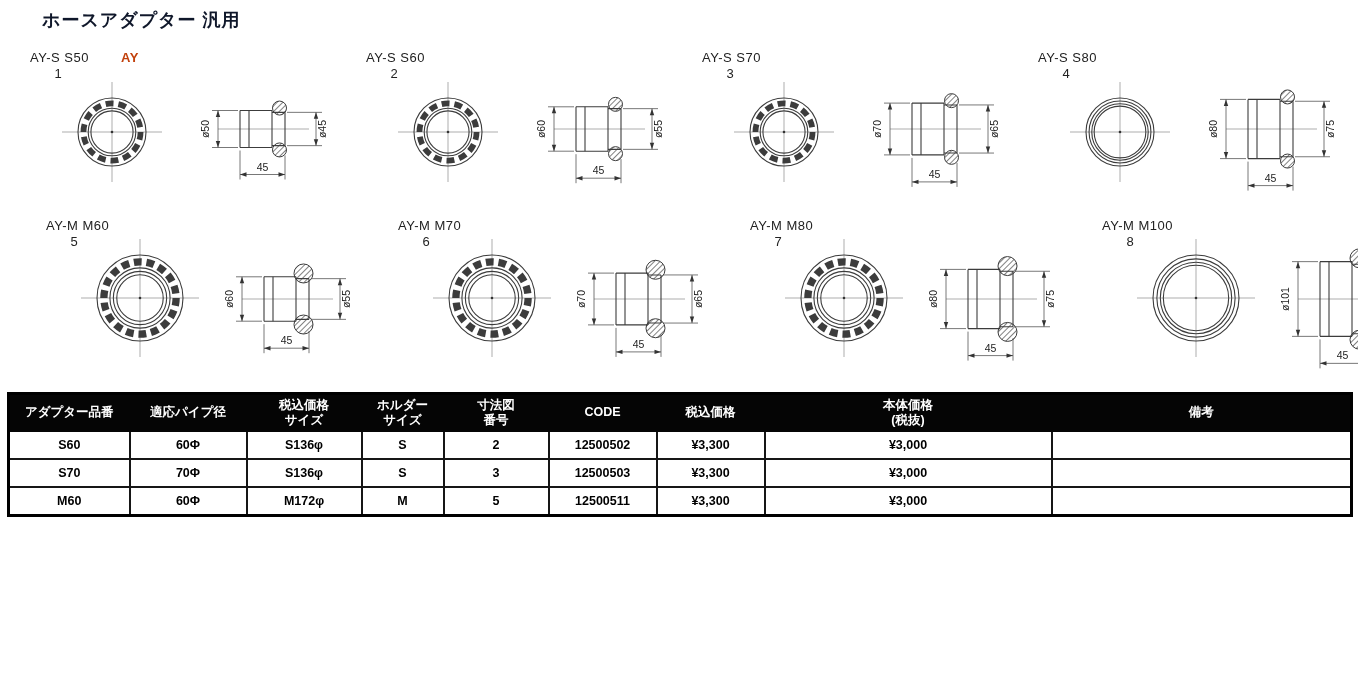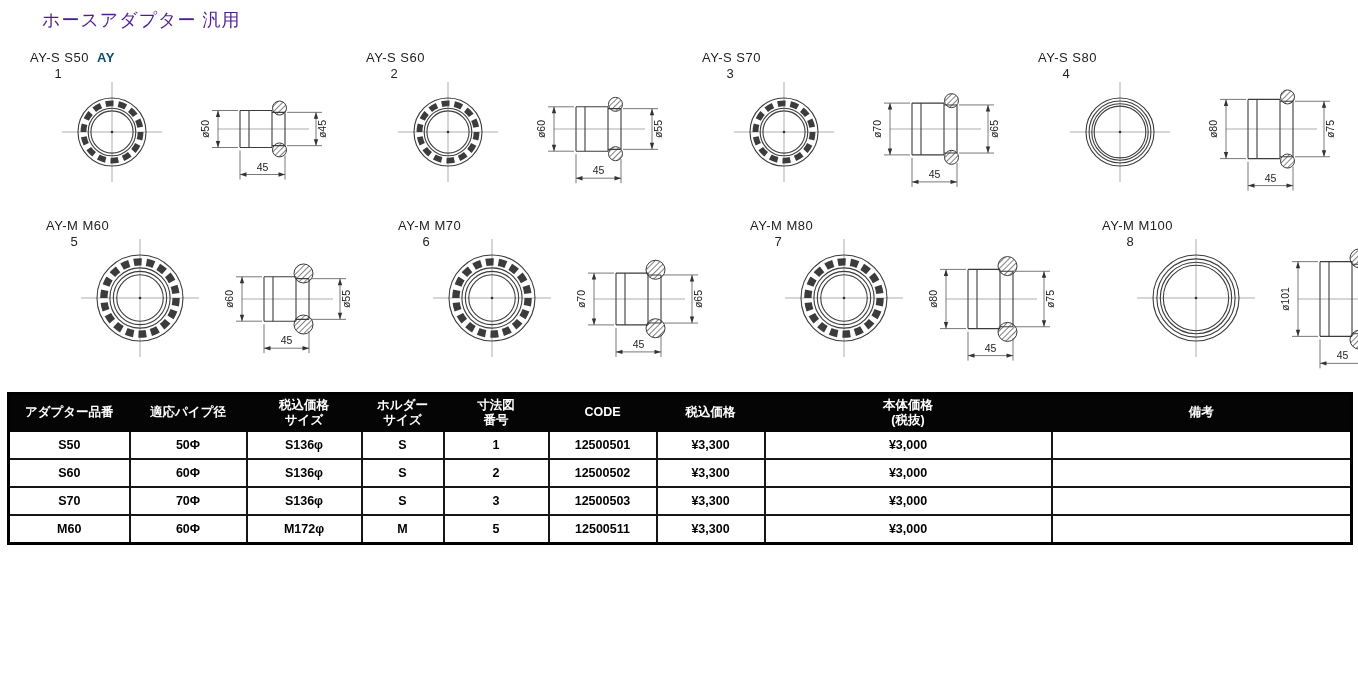--- a/index.html
+++ b/index.html
@@ -2,32 +2,32 @@
 <html><head>
 <meta charset="utf-8">
 <style>
   html,body{margin:0;padding:0;}
   body{
     width:1358px;height:684px;background:#ffffff;position:relative;
     font-family:"Liberation Sans", sans-serif;color:#111;overflow:hidden;
   }
   .title{
     position:absolute;left:42px;top:8px;margin:0;
-    font-size:18px;font-weight:normal;letter-spacing:1px;color:#4c1d95;
+    font-size:18px;font-weight:bold;letter-spacing:1px;color:#0f172a;
   }
   .row{position:absolute;left:0;display:flex;}
   #row1{top:45px;}
   #row2{top:213px;}
   .pcell{position:relative;width:336px;height:170px;}
   #row2 .pcell{height:178px;margin-left:16px;}
   .plabel{
     position:absolute;left:30px;top:5px;font-size:13px;color:#222;
-    display:flex;gap:8px;white-space:nowrap;letter-spacing:0.5px;
-  }
-  .plabel .extra{font-weight:bold;color:#0c4a6e;}
+    display:flex;gap:32px;white-space:nowrap;letter-spacing:0.5px;
+  }
+  .plabel .extra{font-weight:bold;color:#c2410c;}
   .fign{
     position:absolute;left:28px;top:21px;width:60px;text-align:center;
     font-size:13px;color:#222;
   }
   .front{position:absolute;}
   .side{position:absolute;}
   #row1 .front{left:24px;top:4px;}
   #row1 .side{left:194px;top:4px;}
   #row2 .front{left:36px;top:2px;}
   #row2 .side{left:202px;top:2px;}
@@ -449,31 +449,20 @@
         <th>寸法図
 番号</th>
         <th>CODE</th>
         <th>税込価格</th>
         <th>本体価格
 (税抜)</th>
         <th>備考</th>
       </tr>
     </thead>
     <tbody>
-      <tr>
-        <td>S50</td>
-        <td>50Φ</td>
-        <td>S136φ</td>
-        <td>S</td>
-        <td>1</td>
-        <td>12500501</td>
-        <td>¥3,300</td>
-        <td>¥3,000</td>
-        <td></td>
-      </tr>
       <tr>
         <td>S60</td>
         <td>60Φ</td>
         <td>S136φ</td>
         <td>S</td>
         <td>2</td>
         <td>12500502</td>
         <td>¥3,300</td>
         <td>¥3,000</td>
         <td></td>

